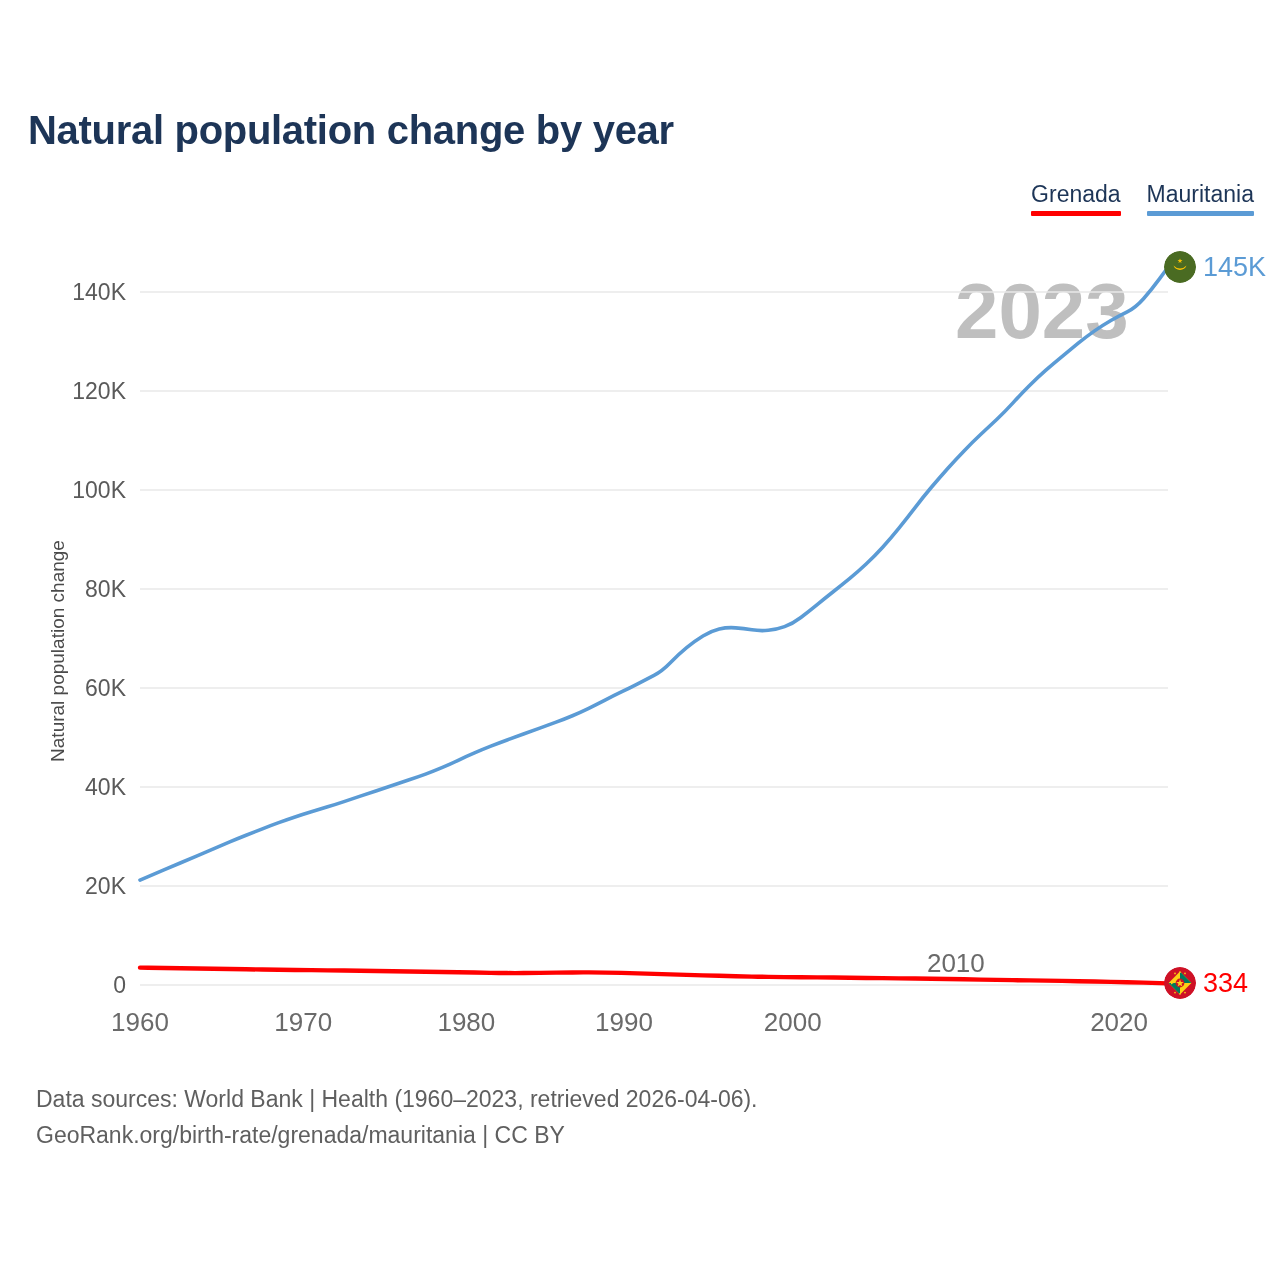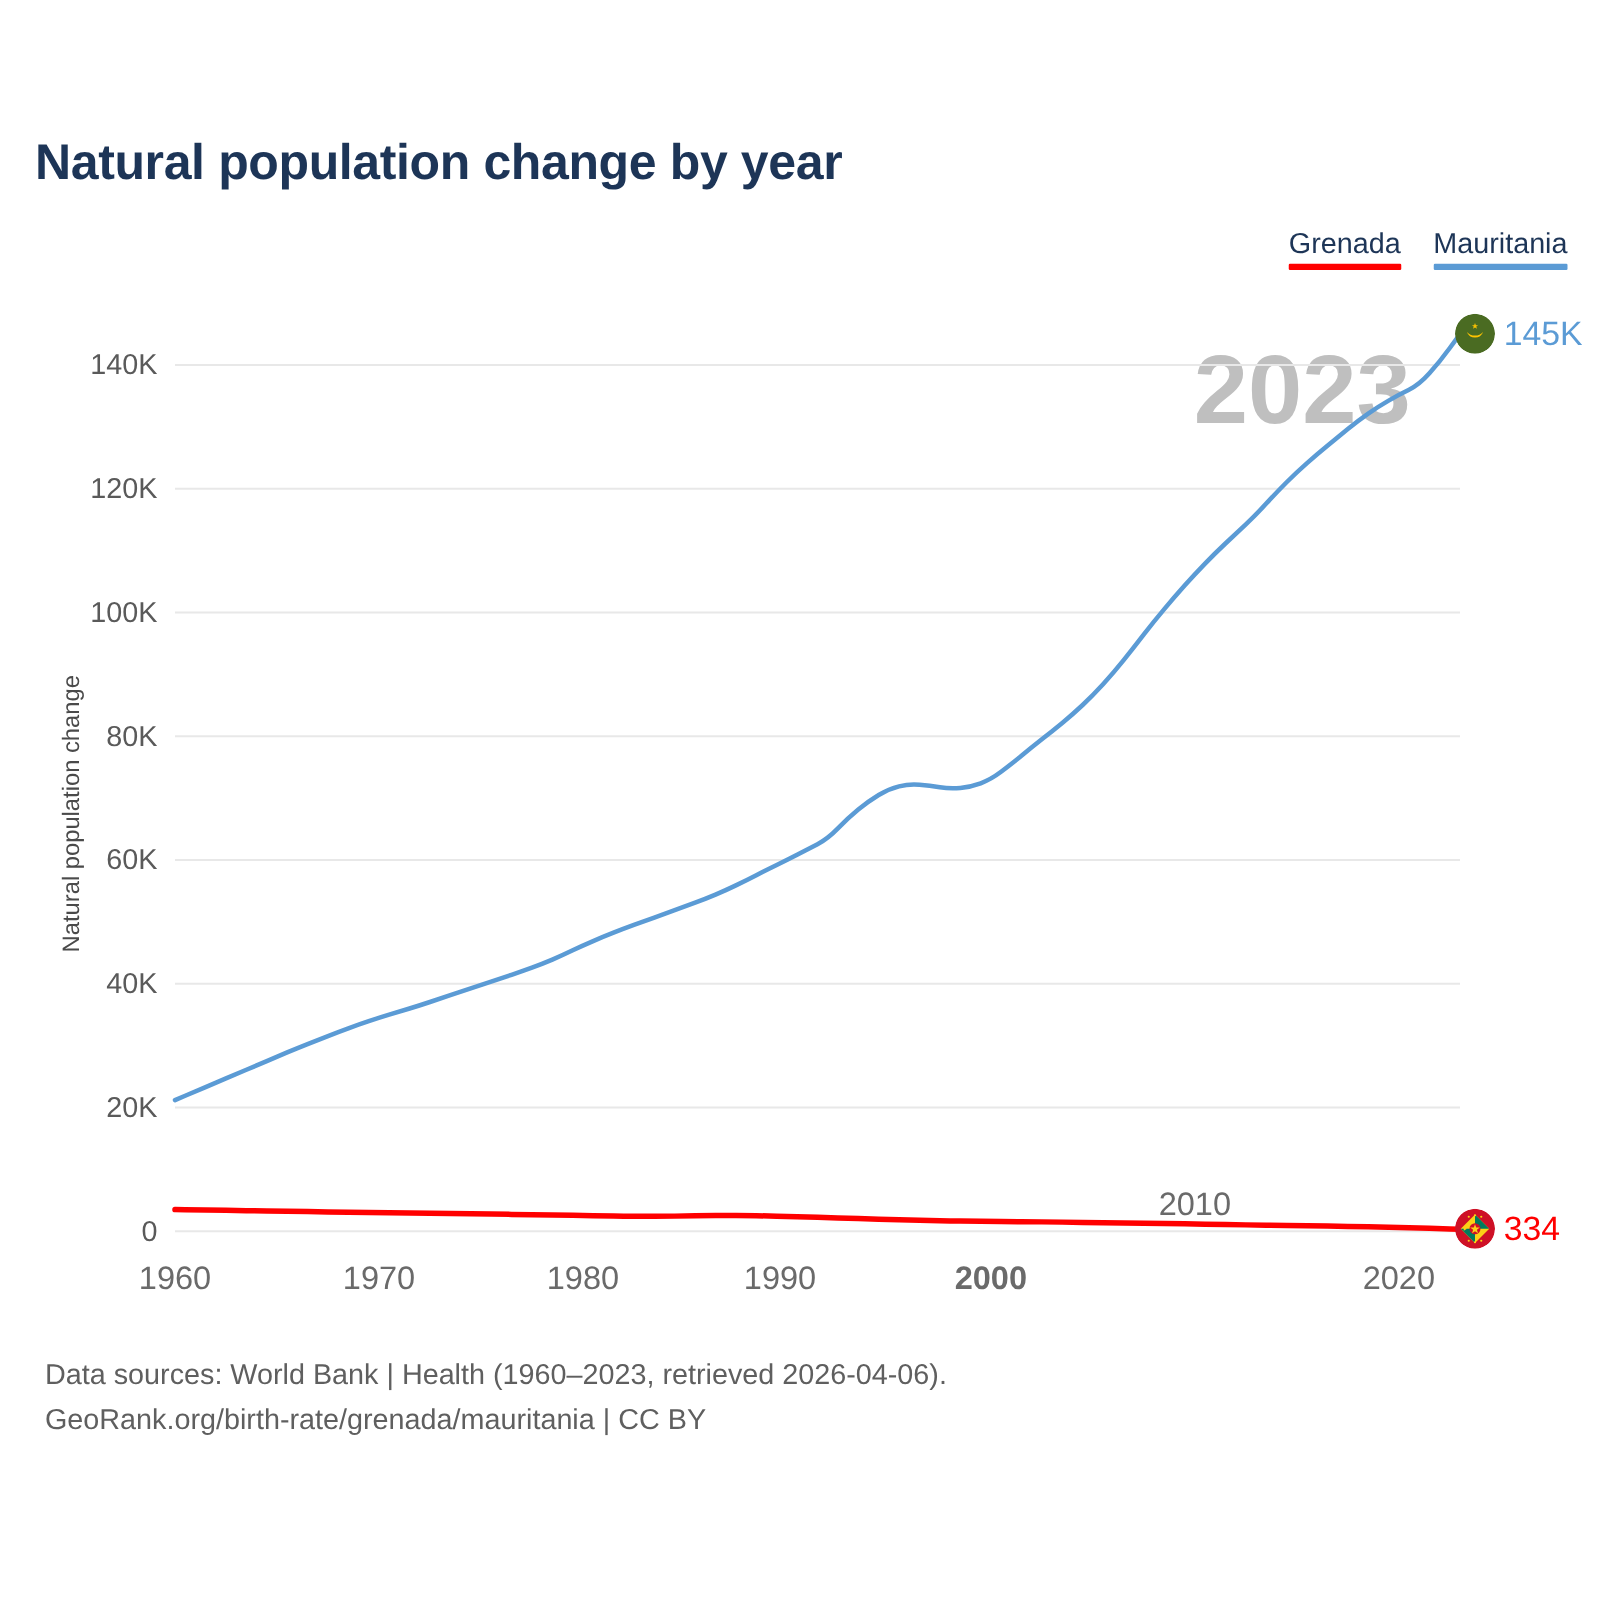--- a/index.html
+++ b/index.html
@@ -193,21 +193,21 @@
       <div class="ytick" style="top: 589px; left: 0px; width: 126px;">80K</div>
       <div class="ytick" style="top: 490px; left: 0px; width: 126px;">100K</div>
       <div class="ytick" style="top: 391px; left: 0px; width: 126px;">120K</div>
       <div class="ytick" style="top: 292px; left: 0px; width: 126px;">140K</div>
     </div>
   <div id="xticks">
       <div class="xtick" style="left: 140px; top: 1007px;">1960</div>
       <div class="xtick" style="left: 303.175px; top: 1007px;">1970</div>
       <div class="xtick" style="left: 466.349px; top: 1007px;">1980</div>
       <div class="xtick" style="left: 624px; top: 1007px;">1990</div>
-      <div class="xtick" style="left: 792.698px; top: 1007px; font-weight: bold;">2000</div>
+      <div class="xtick" style="left: 792.698px; top: 1007px;">2000</div>
       <div class="xtick" style="left: 955.873px; top: 948px;">2010</div>
       <div class="xtick" style="left: 1119.05px; top: 1007px;">2020</div>
     </div>
 
   <div class="endpoint" id="endpoint-mauritania" style="left: 1164px; top: 267.25px;">
     <span class="flag">
       <svg width="32" height="32" viewBox="0 0 32 32">
         <circle cx="16" cy="16" r="16" fill="#4a6b22"></circle>
         <path d="M9.5 12.5 A7 7 0 0 0 22.5 12.5 A8.6 8.6 0 0 1 9.5 12.5 Z" fill="#ffc400" transform="translate(0,2)"></path>
         <polygon points="16,7.4 16.7,9.1 18.5,9.1 17.0,10.2 17.6,12.0 16,10.9 14.4,12.0 15.0,10.2 13.5,9.1 15.3,9.1" fill="#ffc400" opacity="0.95"></polygon>

